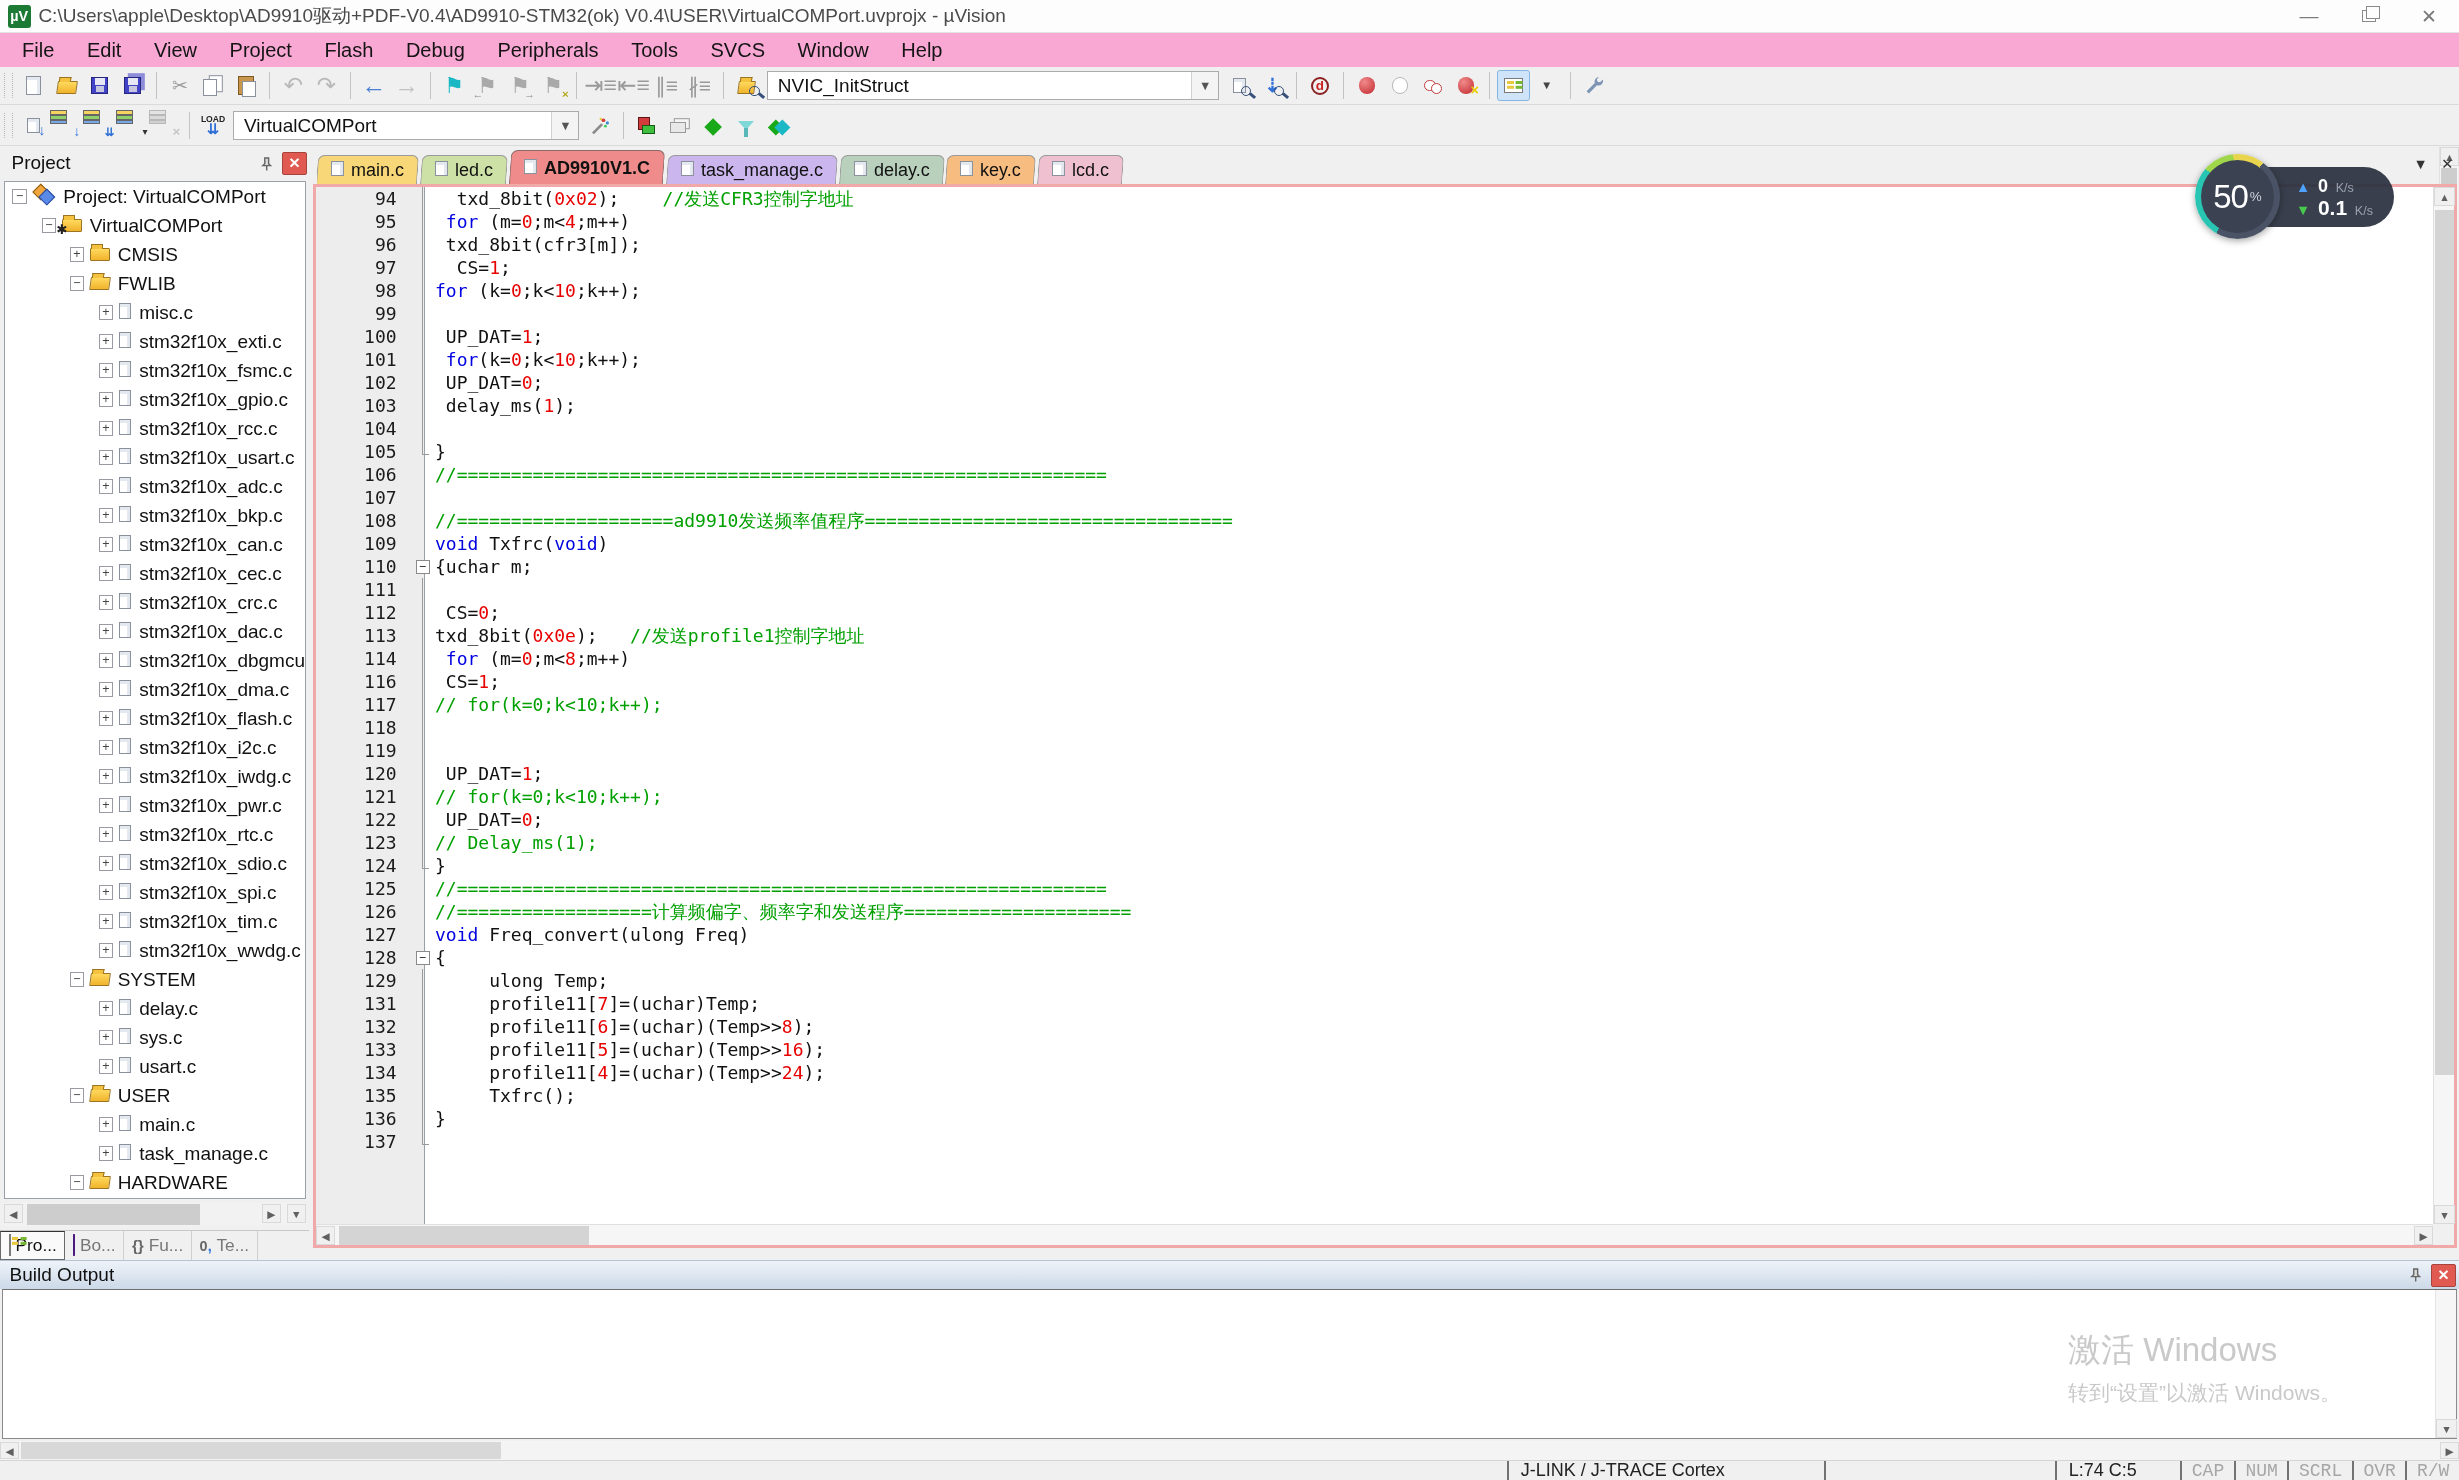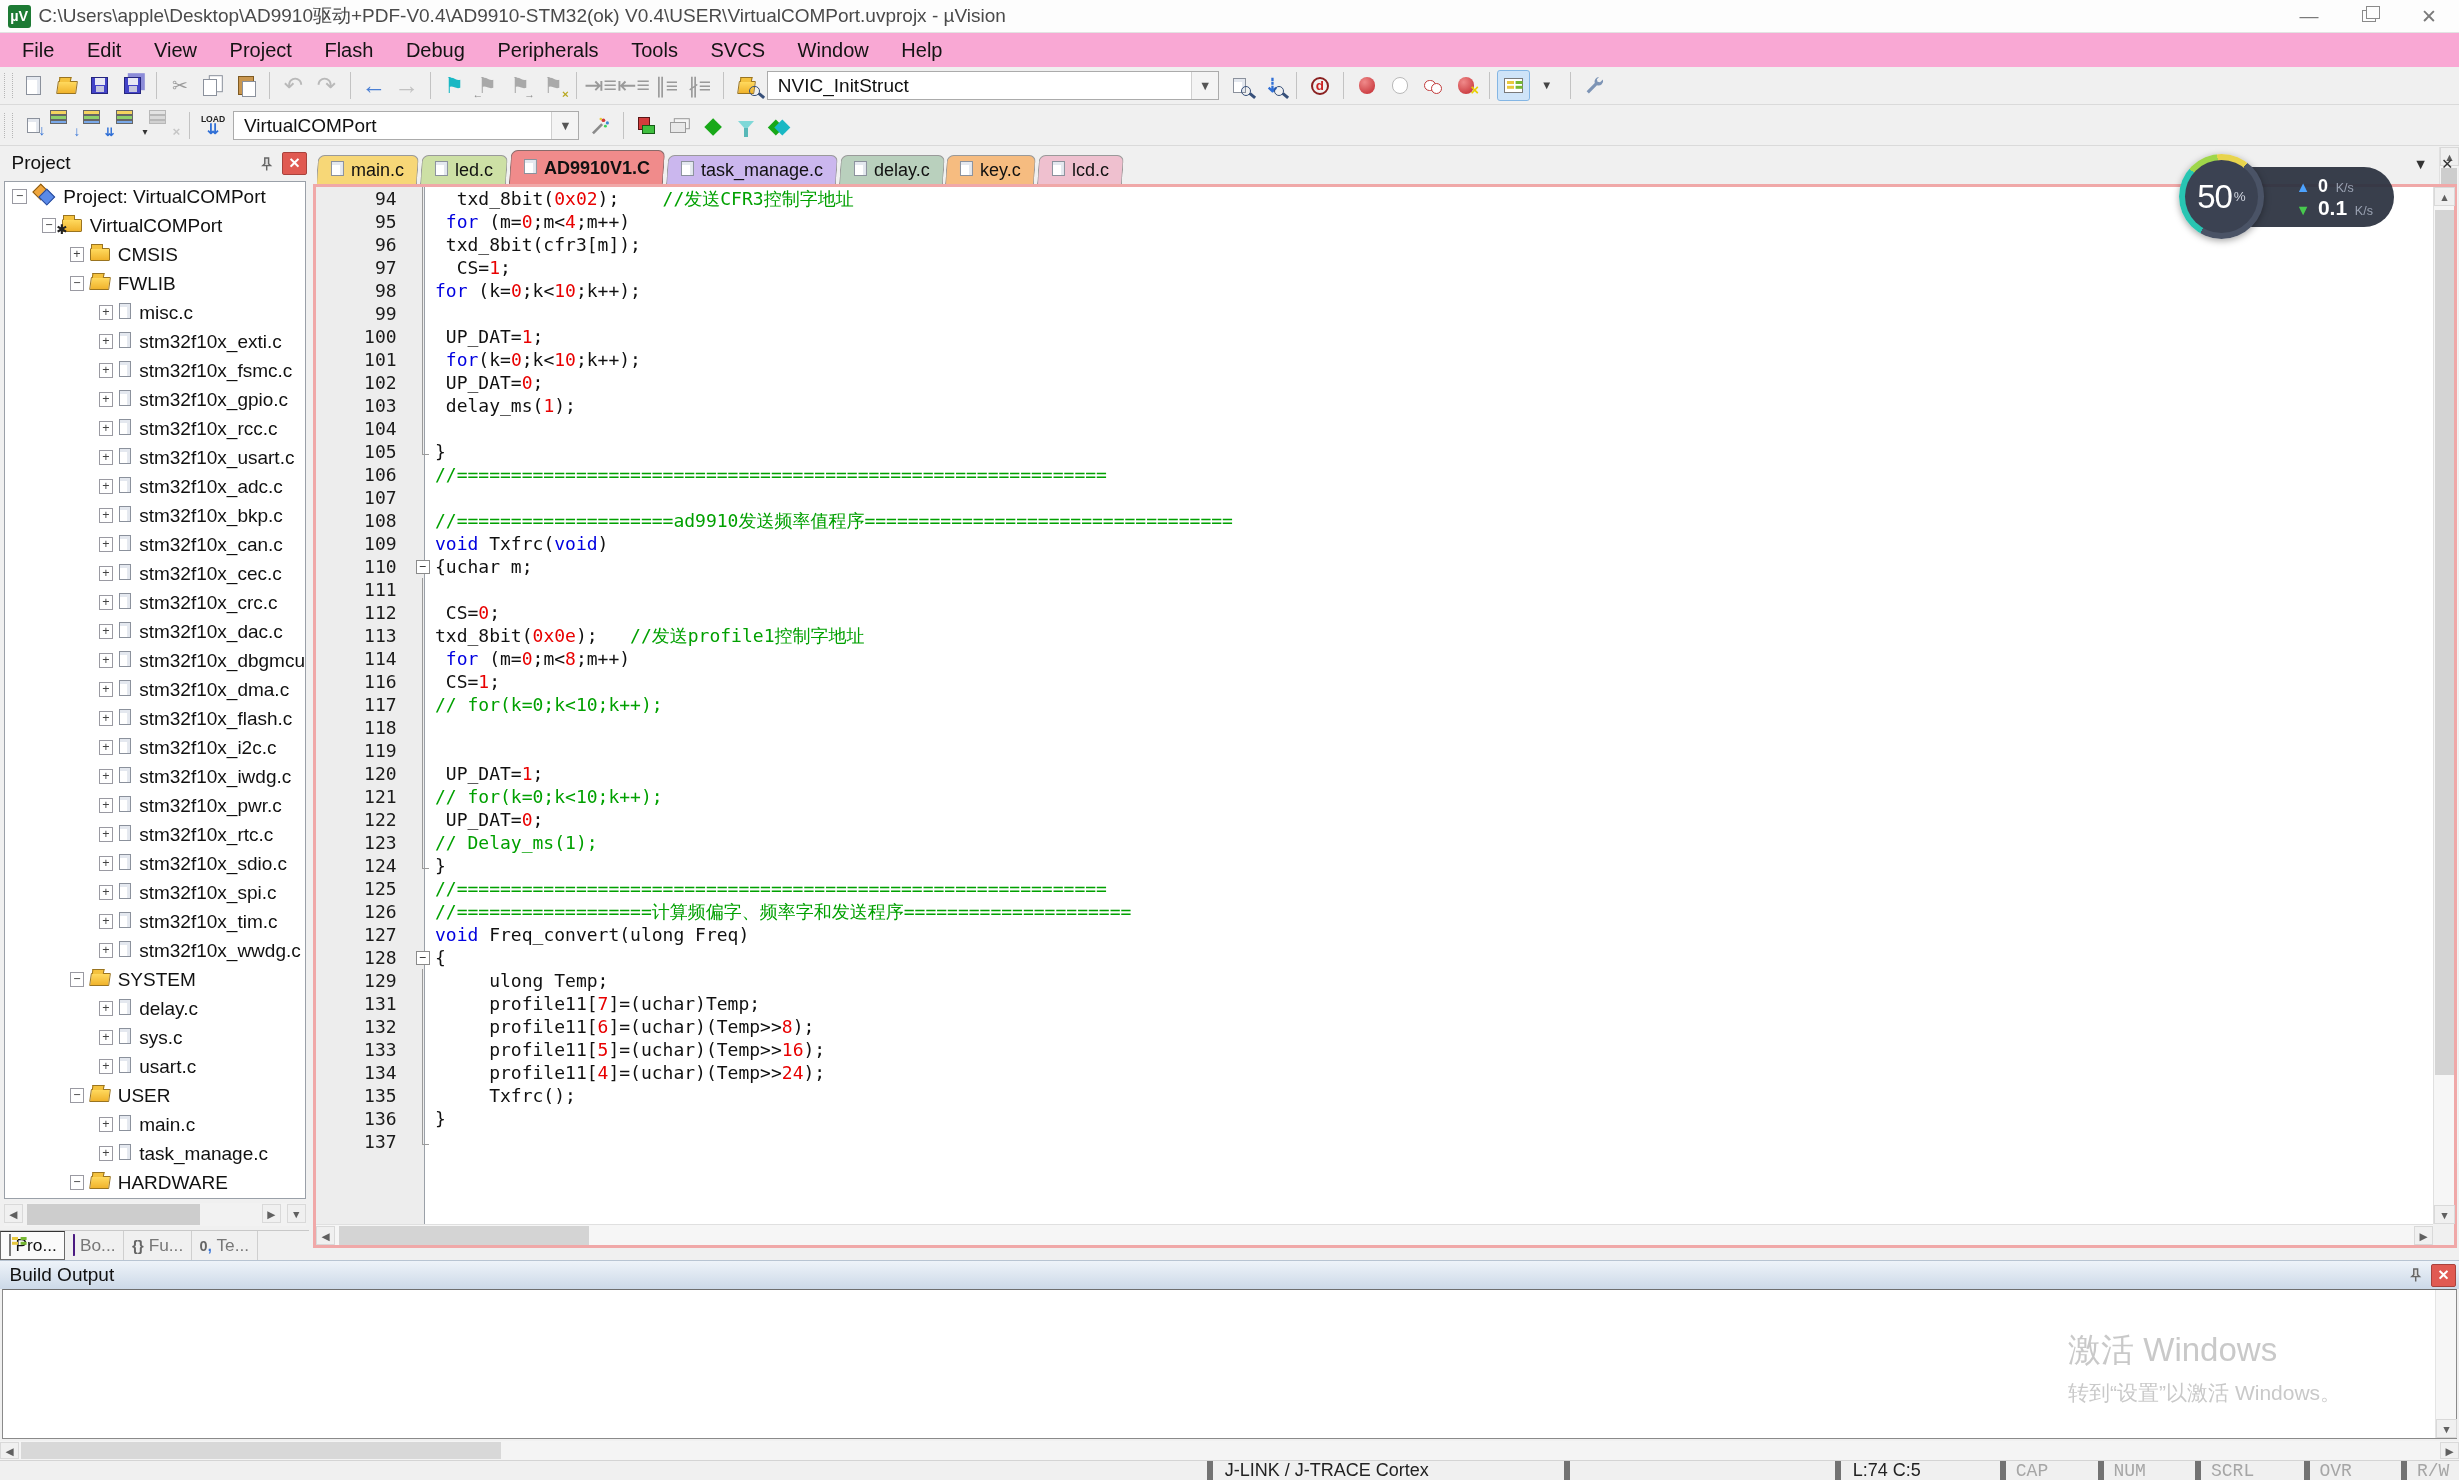--- a/index.html
+++ b/index.html
@@ -131,33 +131,33 @@
   .bo-body { position:absolute; left:1.9px; top:1289px; right:1.9px; height:150px; background:#fff; border:1px solid #8a8a8a; border-top:1.9px solid #6e6e6e; }
   .watermark { position:absolute; right:115px; top:38px; text-align:left; color:#c9c9c9; }
   .watermark .w1 { font-size:33px; }
   .watermark .w2 { font-size:21px; margin-top:5.8px; }
   .bo-vscroll { position:absolute; right:0; top:0; width:21px; height:100%; background:#f6f6f6; border-left:1px solid #e4e4e4; }
   .bo-hscroll { position:absolute; left:0; top:1441px; right:0; height:19px; background:#f4f4f4; }
   .bo-hscroll .thumb { position:absolute; left:21px; top:1px; width:480px; height:17.3px; background:#d8d8d8; }
 
   
   .statusbar { position:absolute; left:0; top:1460px; right:0; height:20px; background:#f0f0f0; border-top:1px solid #d4d4d4; display:flex; align-items:center; font-size:18px; color:#222; }
-  .scell { height:100%; display:flex; align-items:center; padding:0 11.5px; border-left:6px solid #737373; white-space:nowrap;margin-left:40px; }
+  .scell { height:100%; display:flex; align-items:center; padding:0 11.5px; border-left:2px solid #737373; white-space:nowrap; }
   .scell.flag { color:#a6a6a6; padding:0 9.6px; }
 
   
   .speedw { position:absolute; left:2179px; top:154px; width:221px; height:88px; z-index:50; }
   .sw-pill { position:absolute; left:56px; top:13.4px; width:159px; height:60px; background:rgba(42,48,62,.93); border-radius:13.4px 30px 30px 13.4px; color:#fff; display:flex; flex-direction:column; justify-content:center; padding-left:61px; gap:1.9px; }
   .sw-row { display:flex; align-items:baseline; gap:7.7px; line-height:1; }
   .sw-arrow-up { color:#4da3ff; font-size:14.4px; }
   .sw-arrow-dn { color:#47c94e; font-size:14.4px; }
   .sw-val { font-weight:bold; font-size:18px; color:#fff; }
   .sw-val.big { font-size:21px; }
   .sw-unit { font-size:12.5px; color:#9aa2b2; }
-  .sw-circle { position:absolute; left:0; top:0; width:85px; height:85px; border-radius:50%; background:conic-gradient(from 210deg,#28c5b2 0 28%,#9fd64a 28% 40%,#e8d44d 40% 52%,#4a5366 52% 100%); display:flex; align-items:center; justify-content:center; box-shadow:0 1.9px 7.7px rgba(0,0,0,.35);}
+  .sw-circle { position:absolute; left:16px; top:0; width:85px; height:85px; border-radius:50%; background:conic-gradient(from 210deg,#28c5b2 0 28%,#9fd64a 28% 40%,#e8d44d 40% 52%,#4a5366 52% 100%); display:flex; align-items:center; justify-content:center; box-shadow:0 1.9px 7.7px rgba(0,0,0,.35);}
   .sw-inner { width:73px; height:73px; border-radius:50%; background:#3b4252; color:#fff; display:flex; align-items:center; justify-content:center; }
   .sw-inner .pct { font-size:33px; font-weight:400; letter-spacing:-1px;}
   .sw-inner .pu { font-size:13.4px; color:#cfd4de; margin-left:1.9px; }
 
   .g { font-size:19px; line-height:1; }
 </style>
 </head>
 <body>
 
 <div class="titlebar">

